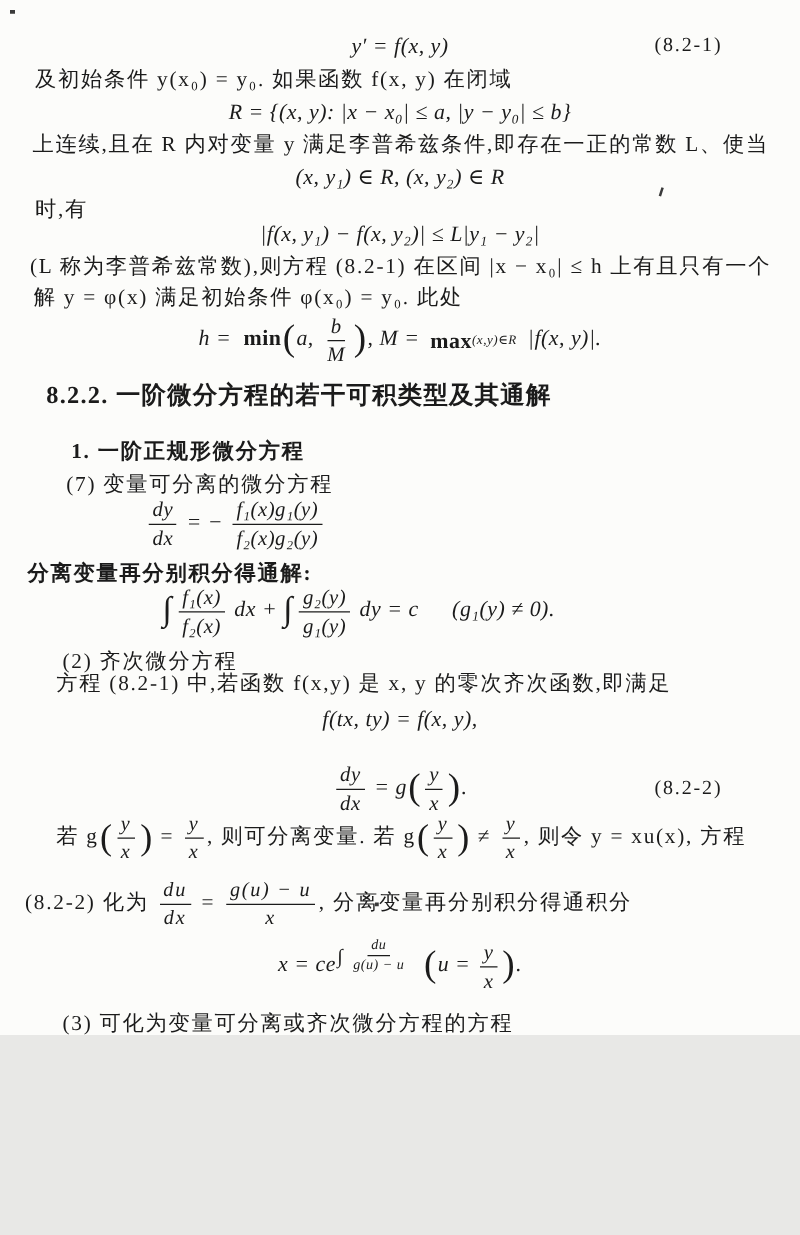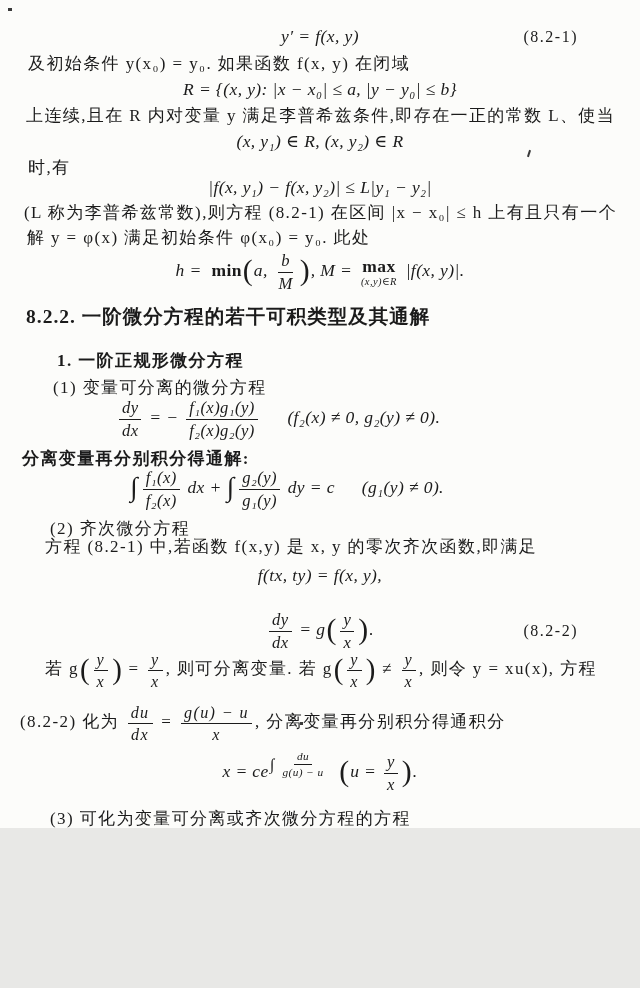--- a/index.html
+++ b/index.html
@@ -8,33 +8,33 @@
     width:640px;height:828px;
     margin:0 auto;
     font-family:"Liberation Serif","DejaVu Serif",serif;
     overflow:hidden;
   }
   .line{position:absolute;white-space:nowrap;line-height:1.25;}
   .zh{font-size:17px;letter-spacing:1.4px;}
   .b{font-weight:bold;}
   .center{left:0;width:100%;text-align:center;}
   .math{font-style:italic;font-size:17.5px;letter-spacing:0.4px;}
-  .heading{font-size:19.5px;font-weight:bold;letter-spacing:1px;}
+  .heading{font-size:19.5px;font-weight:bold;letter-spacing:1px;margin-left:11px;}
   .eqtag{position:absolute;right:62px;top:50%;transform:translateY(-50%);
          font-style:normal;font-size:16px;letter-spacing:1.5px;padding-left:33px;}
   .frac{display:inline-flex;flex-direction:column;align-items:center;
         vertical-align:middle;line-height:1.18;margin:0 3px;
         font-family:"Liberation Serif","DejaVu Serif",serif;
         font-style:italic;font-size:0.95em;}
   .frac .fn{padding:0 3px 1px;border-bottom:1.4px solid currentColor;}
   .frac .fd{padding:1px 3px 0;}
   .int{font-size:1.55em;font-style:normal;vertical-align:-0.12em;margin-right:2px;}
   .bp{font-size:1.7em;font-style:normal;font-weight:400;vertical-align:-0.14em;
       letter-spacing:0;margin:0 1px;}
-  .stack{display:inline-flex;flex-direction:column;align-items:center;
+  .stack{display:inline-flex;flex-direction:row;align-items:center;
          vertical-align:middle;line-height:1.05;margin:0 4px;}
   .stack .st{font-style:normal;}
   .stack .ss{font-size:0.6em;}
   .sup{display:inline-block;vertical-align:0.8em;font-size:0.68em;margin:0 4px 0 1px;}
   .sup .int{font-size:1.35em;}
   .deg{font-style:normal;font-size:16px;margin-right:20px;letter-spacing:1px;}
   .cond{margin-left:22px;}
   .pagenum{font-size:16px;letter-spacing:3px;font-weight:bold;}
   .speck{position:absolute;background:#3a3a3a;}
 </style>
@@ -79,33 +79,32 @@
         <span class="st" style="font-weight:bold;">max</span>
         <span class="ss">(x,y)∈R</span>
       </span>
     <span>|f(x, y)|.</span>
   </div>
 
   <div class="line heading" style="top:305px;left:26px;">8.2.2. 一阶微分方程的若干可积类型及其通解</div>
 
   <div class="line zh b" style="top:350px;left:57px;">1. 一阶正规形微分方程</div>
 
-  <div class="line zh" style="top:377px;left:53px;">(1) 变量可分离的微分方程</div>
+  <div class="line zh" style="top:377px;left:53px;">(7) 变量可分离的微分方程</div>
 
   <div class="line math" style="top:398px;left:116px;">
     <span class="frac">
         <span class="fn">dy</span>
         <span class="fd">dx</span>
       </span>
     <span>= −</span>
     <span class="frac">
         <span class="fn">f₁(x)g₁(y)</span>
         <span class="fd">f₂(x)g₂(y)</span>
       </span>
-    <span class="cond">(f₂(x) ≠ 0,  g₂(y) ≠ 0).</span>
   </div>
 
   <div class="line zh b" style="top:448px;left:22px;">分离变量再分别积分得通解:</div>
 
   <div class="line math" style="top:468px;left:130px;">
     <span class="int">∫</span><span class="frac">
         <span class="fn">f₁(x)</span>
         <span class="fd">f₂(x)</span>
       </span>
     <span>dx +</span>

